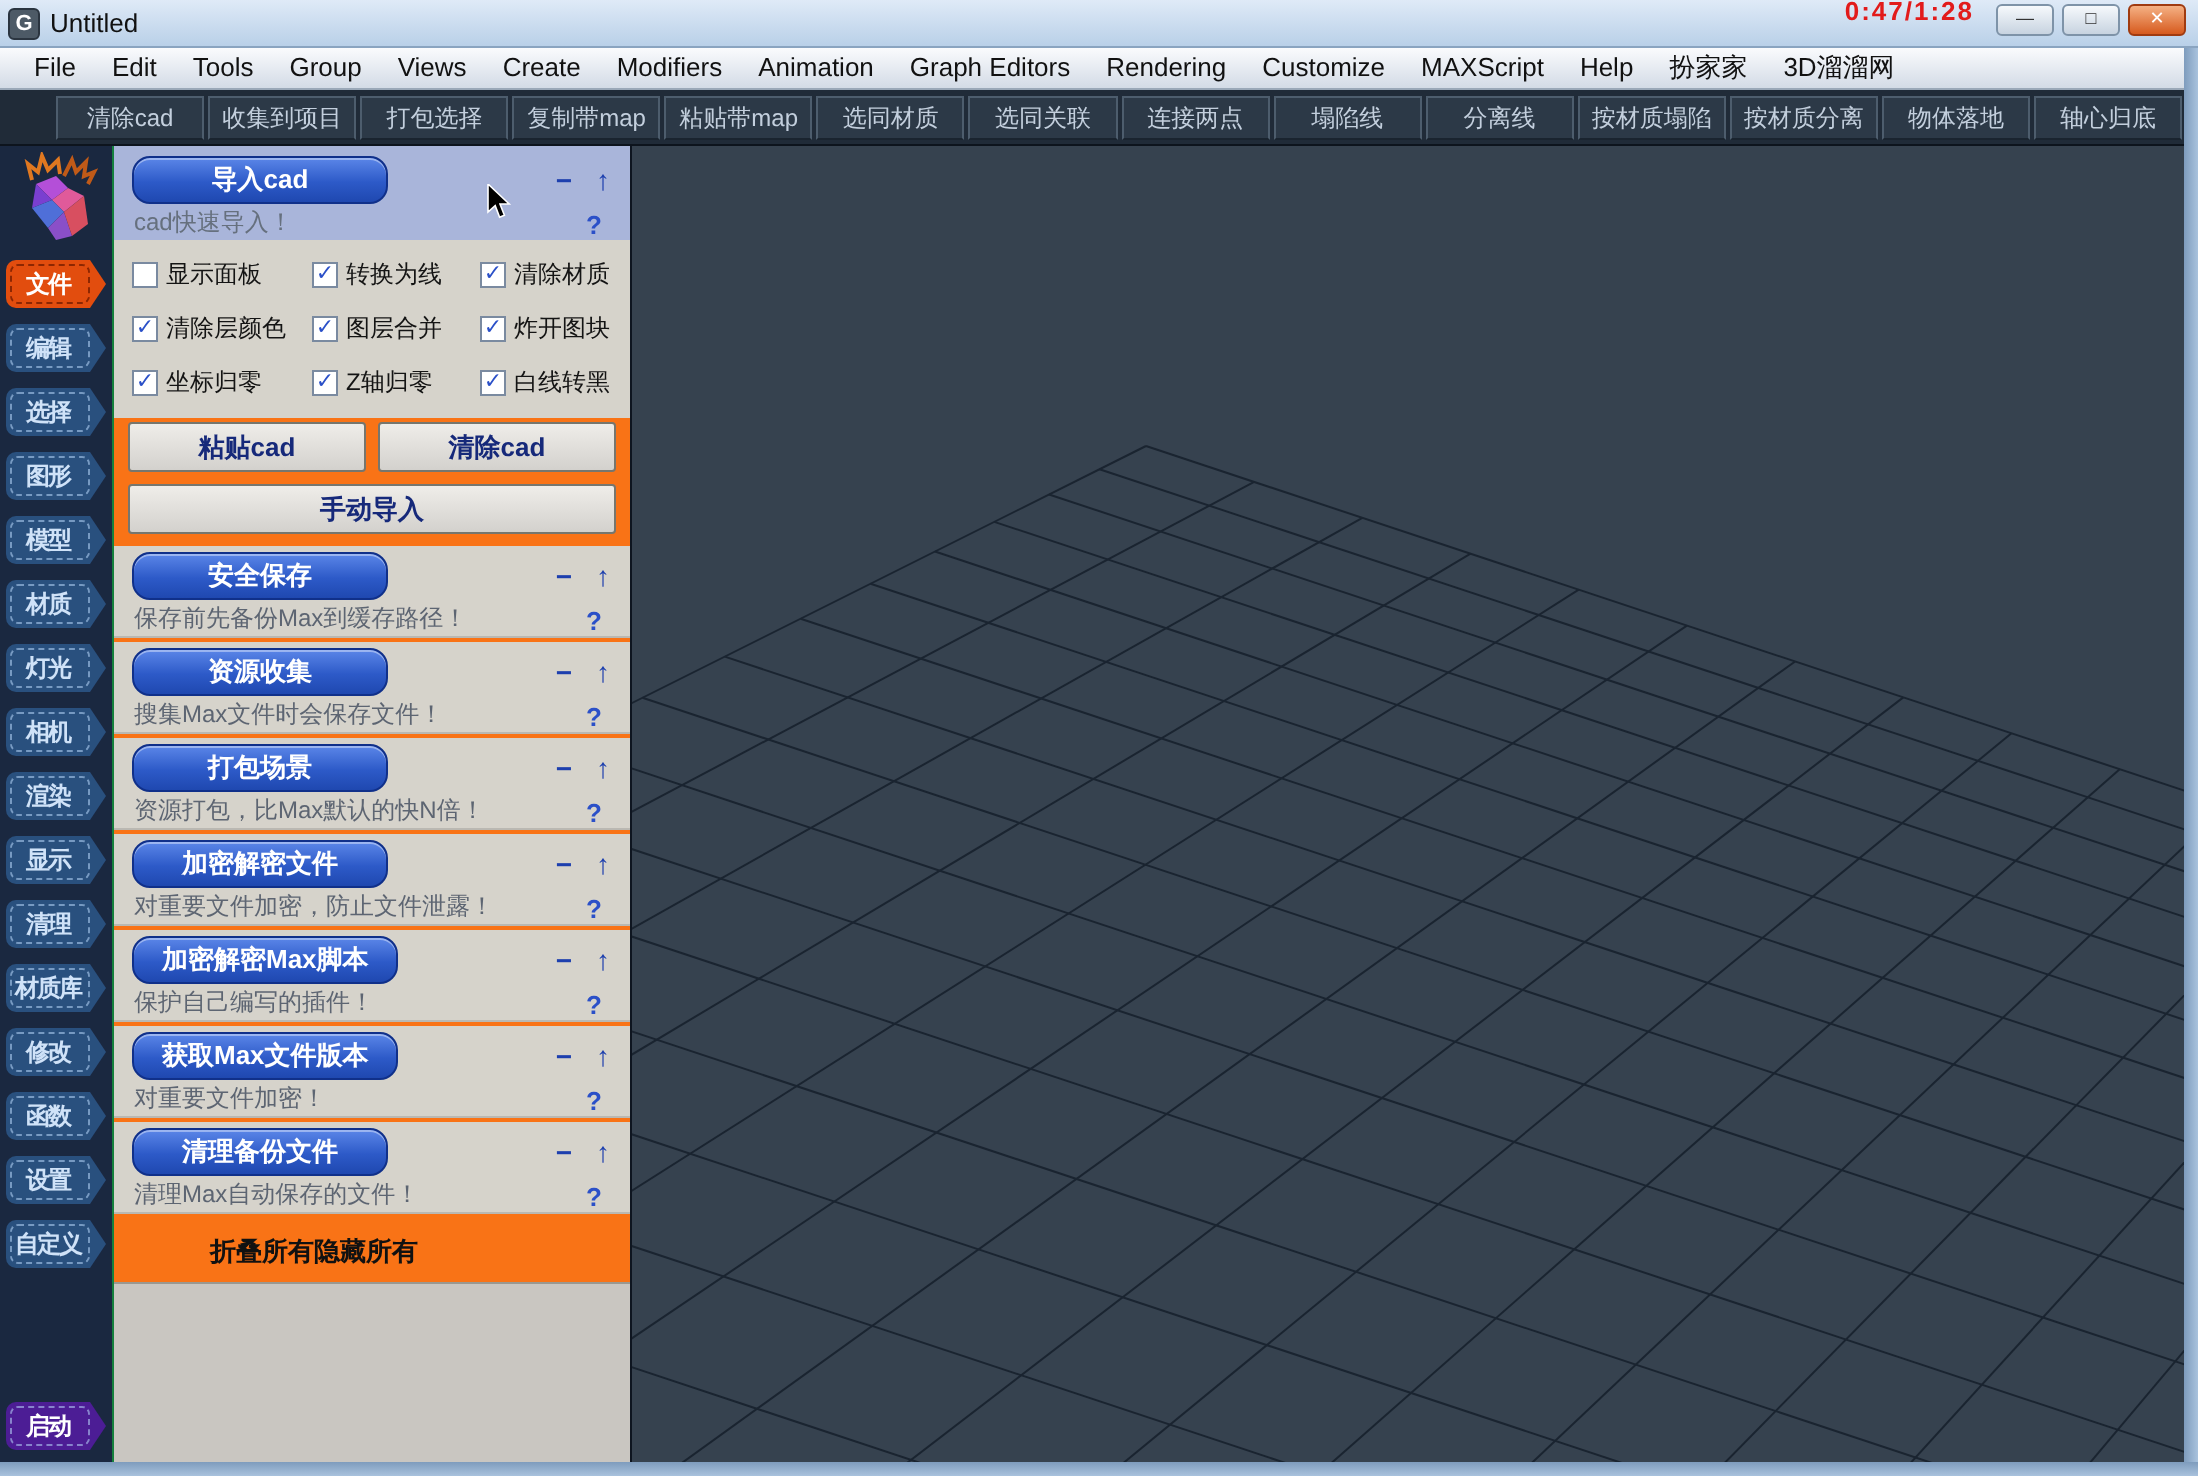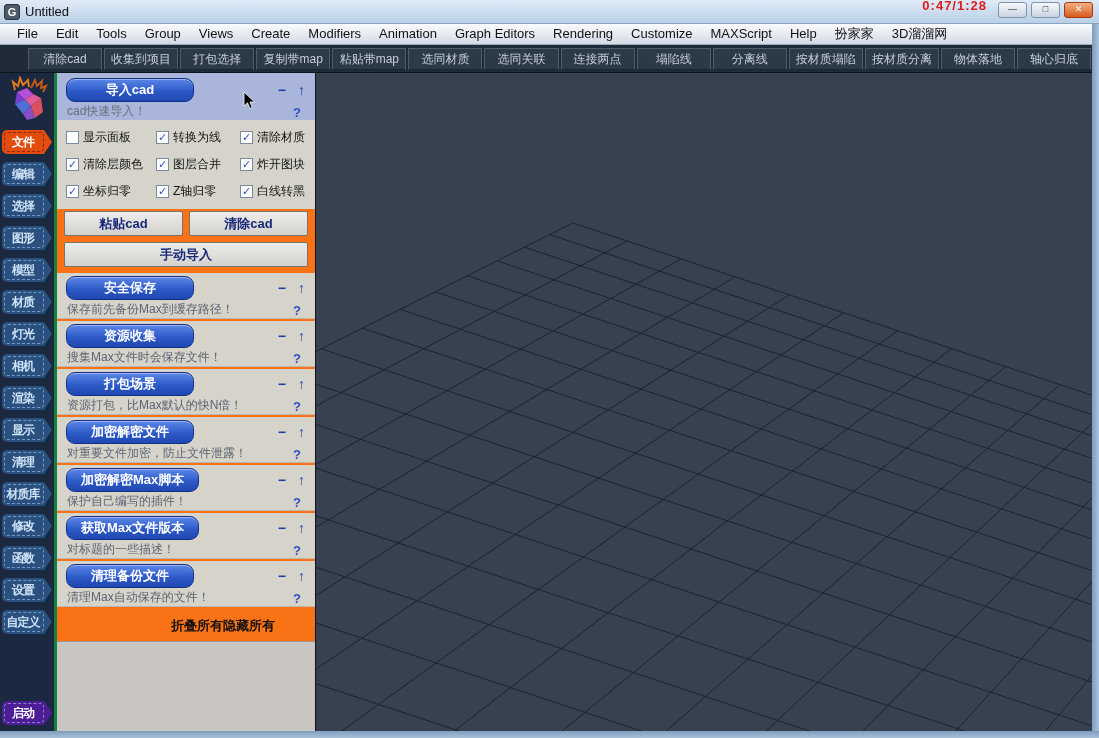--- a/index.html
+++ b/index.html
@@ -30,21 +30,21 @@
 
   
   .toolbar { position:absolute; left:0; top:45px; width:1099px; height:28px;
     background:#202b38; border-bottom:1px solid #0d141d; display:flex; align-items:center;
     padding:2px 8px 2px 28px; gap:2px; }
   .tbtn { flex:1; height:22px; background:#2c3947; border:1px solid #4d5d6d; border-bottom-color:#1a242f;
     color:#c3cfdd; font-size:12px; white-space:nowrap; overflow:hidden; text-align:center; line-height:20px; }
 
   
   .sidebar { position:absolute; left:0; top:73px; width:57px; bottom:7px;
-    background:#1a2840; display:flex; flex-direction:column; align-items:center; border-right:3px solid #15803d; }
+    background:#1a2840; display:flex; flex-direction:column; align-items:center; border-right:1px solid #15803d; }
   .logo { width:44px; height:46px; margin-top:3px; }
   .tab { position:relative; width:50px; height:24px; margin-top:8px; background:#29507e;
     border-radius:5px 3px 3px 5px; clip-path:polygon(0 0,84% 0,100% 50%,84% 100%,0 100%);
     color:#cfe2f8; font-size:12px; font-weight:bold; }
   .tab .dash { position:absolute; inset:2px 8px 2px 2px; border:1px dashed rgba(185,215,250,.55); border-radius:4px; }
   .tab .tl { position:absolute; inset:0 8px 0 0; display:flex; align-items:center; justify-content:center;
     white-space:nowrap; letter-spacing:-1px; }
   .tab.active { background:#e24d0e; color:#fff; }
   .tab.active .dash { border-color:rgba(120,30,0,.8); }
   .tab.launch { margin-top:auto; margin-bottom:6px; background:#4c1d95; color:#fff; }
@@ -69,21 +69,21 @@
   .check { display:flex; align-items:center; gap:4px; font-size:12px; color:#141414; white-space:nowrap; }
   .cb { width:13px; height:13px; background:#fff; border:1px solid #7a8aa0; font-size:11px; font-weight:bold;
     color:#2b50c8; line-height:11px; text-align:center; }
   .cb.on::after { content:"✓"; }
 
   .btnrow { display:flex; gap:6px; padding:2px 7px; }
   .gbtn { flex:1; height:25px; background:linear-gradient(#efede9,#d3d1cd); border:1px solid #76766e;
     border-radius:2px; color:#16297a; font-size:13px; font-weight:bold; }
   .btnrow.single { padding-top:4px; padding-bottom:6px; }
 
-  .links { display:flex; justify-content:flex-end; padding:8px 40px 6px 48px; }
+  .links { display:flex; justify-content:flex-start; padding:8px 40px 6px 48px; }
   .link { font-size:13px; font-weight:bold; color:#111; }
   .panel-lower { flex:1; background:#c9c6c1; border-top:1px solid #9a9890; }
   .devstrip { height:25px; background:#ccc9c4; border-top:2px solid #f2f1ee; color:#000;
     font-size:13px; font-weight:bold; text-align:center; line-height:23px; }
 
   
   .viewport { position:absolute; left:316px; top:73px; width:776px; height:658px; background:#36424f; overflow:hidden; }
   #gridsvg { position:absolute; left:0; top:0; }
   #gridsvg line { stroke:#1a2430; stroke-width:1; }
 
@@ -369,21 +369,21 @@
     </div>
     <div class="section">
       <div class="sec-head">
         <button class="pill">获取Max文件版本</button>
         <span class="sec-icons">
             <span class="ic">−</span>
             <span class="ic">↑</span>
           </span>
       </div>
       <div class="sec-sub">
-          <span>对标题的一些描述！</span>
+          <span>对重要文件加密！</span>
           <span class="q">?</span>
         </div>
     </div>
     <div class="section">
       <div class="sec-head">
         <button class="pill">清理备份文件</button>
         <span class="sec-icons">
             <span class="ic">−</span>
             <span class="ic">↑</span>
           </span>

